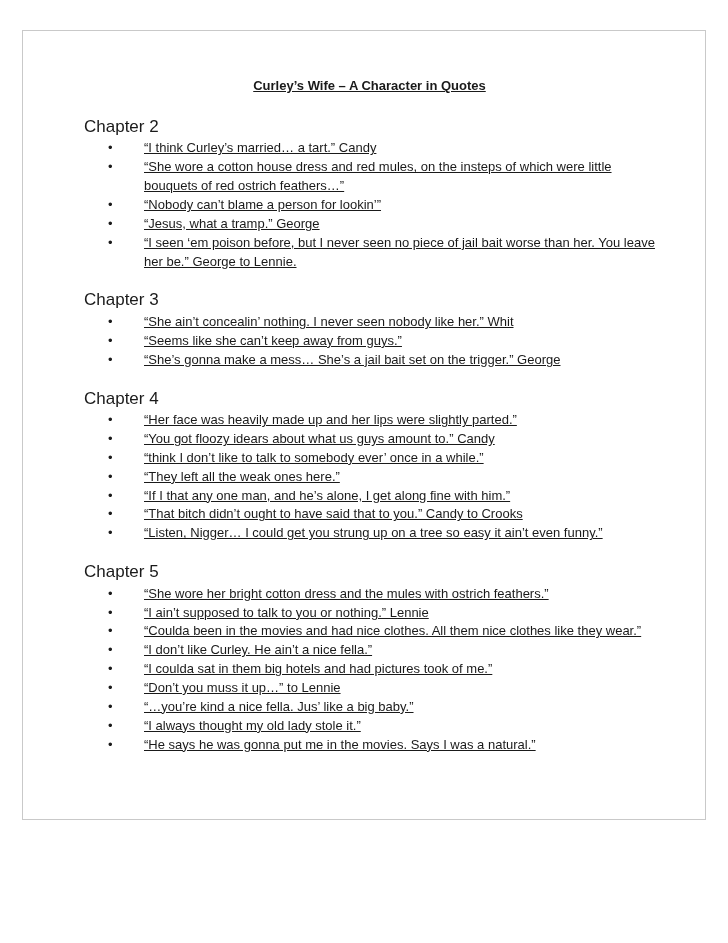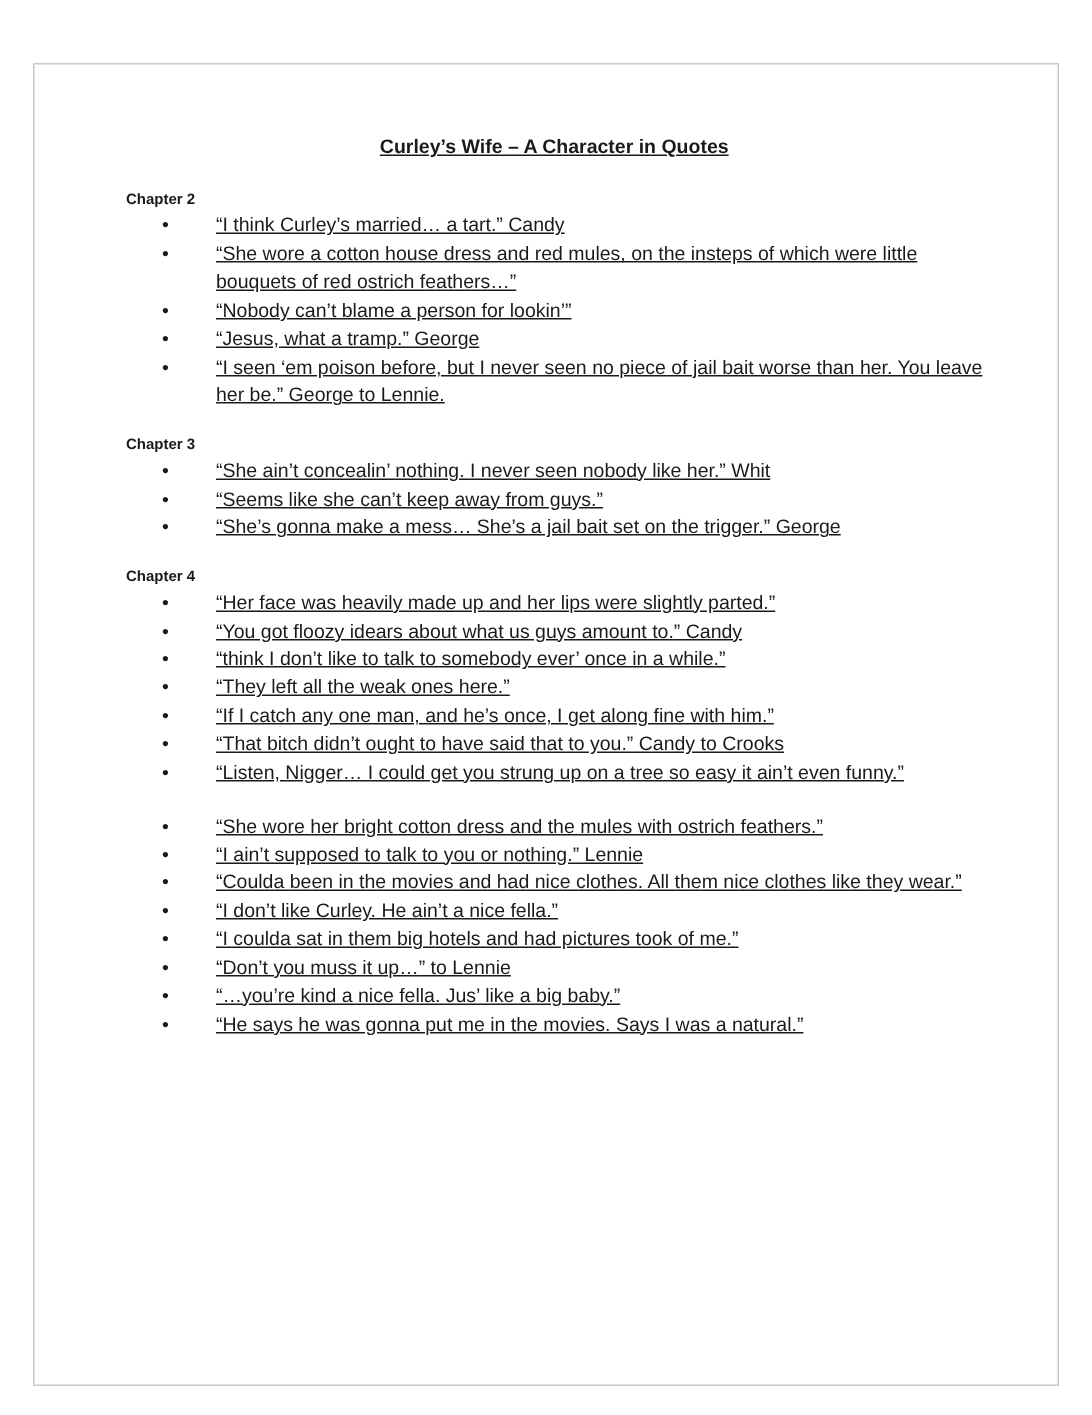--- a/index.html
+++ b/index.html
@@ -12,45 +12,45 @@
   .canvas {
     width: 728px;
     height: 943px;
     background: #ffffff;
     position: relative;
     box-sizing: border-box;
   }
   .page {
     position: absolute;
     left: 22px;
-    top: 42px;
+    top: 30px;
     width: 684px;
-    height: 882px;
+    height: 790px;
     border: 1px solid #c9c9c9;
     background: #ffffff;
     box-sizing: border-box;
     padding: 46px 40px 0 61px;
     overflow: hidden;
   }
   .doc-title {
     text-align: center;
     font-weight: bold;
     text-decoration: underline;
     font-size: 13px;
     line-height: 1.45;
     margin: 0 0 19px 0;
     
     margin-left: -10px;
   }
   .chapter {
     margin-top: 17px;
   }
   .chapter-heading {
-    font-weight: bold;
-    font-size: 10px;
+    font-weight: normal;
+    font-size: 17px;
     line-height: 1.45;
   }
   ul.quote-list {
     list-style: none;
     margin: 0;
     padding: 0;
   }
   li.quote-item {
     position: relative;
     padding-left: 60px;
@@ -91,32 +91,34 @@
             <li class="quote-item">“She’s gonna make a mess… She’s a jail bait set on the trigger.” George</li>
           </ul>
         </section>
         <section class="chapter">
           <div class="chapter-heading">Chapter 4</div>
           <ul class="quote-list">
             <li class="quote-item">“Her face was heavily made up and her lips were slightly parted.”</li>
             <li class="quote-item">“You got floozy idears about what us guys amount to.” Candy</li>
             <li class="quote-item">“think I don’t like to talk to somebody ever’ once in a while.”</li>
             <li class="quote-item">“They left all the weak ones here.”</li>
-            <li class="quote-item">“If I catch any one man, and he’s once, I get along fine with him.”</li>
+            <li class="quote-item">“If I that any one man, and he’s alone, I get along fine with him.”</li>
             <li class="quote-item">“That bitch didn’t ought to have said that to you.” Candy to Crooks</li>
             <li class="quote-item">“Listen, Nigger… I could get you strung up on a tree so easy it ain’t even funny.”</li>
           </ul>
         </section>
         <section class="chapter">
+          <div class="chapter-heading">Chapter 5</div>
           <ul class="quote-list">
             <li class="quote-item">“She wore her bright cotton dress and the mules with ostrich feathers.”</li>
             <li class="quote-item">“I ain’t supposed to talk to you or nothing.” Lennie</li>
             <li class="quote-item">“Coulda been in the movies and had nice clothes. All them nice clothes like they wear.”</li>
             <li class="quote-item">“I don’t like Curley. He ain’t a nice fella.”</li>
             <li class="quote-item">“I coulda sat in them big hotels and had pictures took of me.”</li>
             <li class="quote-item">“Don’t you muss it up…” to Lennie</li>
             <li class="quote-item">“…you’re kind a nice fella. Jus’ like a big baby.”</li>
+            <li class="quote-item">“I always thought my old lady stole it.”</li>
             <li class="quote-item">“He says he was gonna put me in the movies. Says I was a natural.”</li>
           </ul>
         </section>
       </div>
   </div>
 </div>
 
 </body></html>

